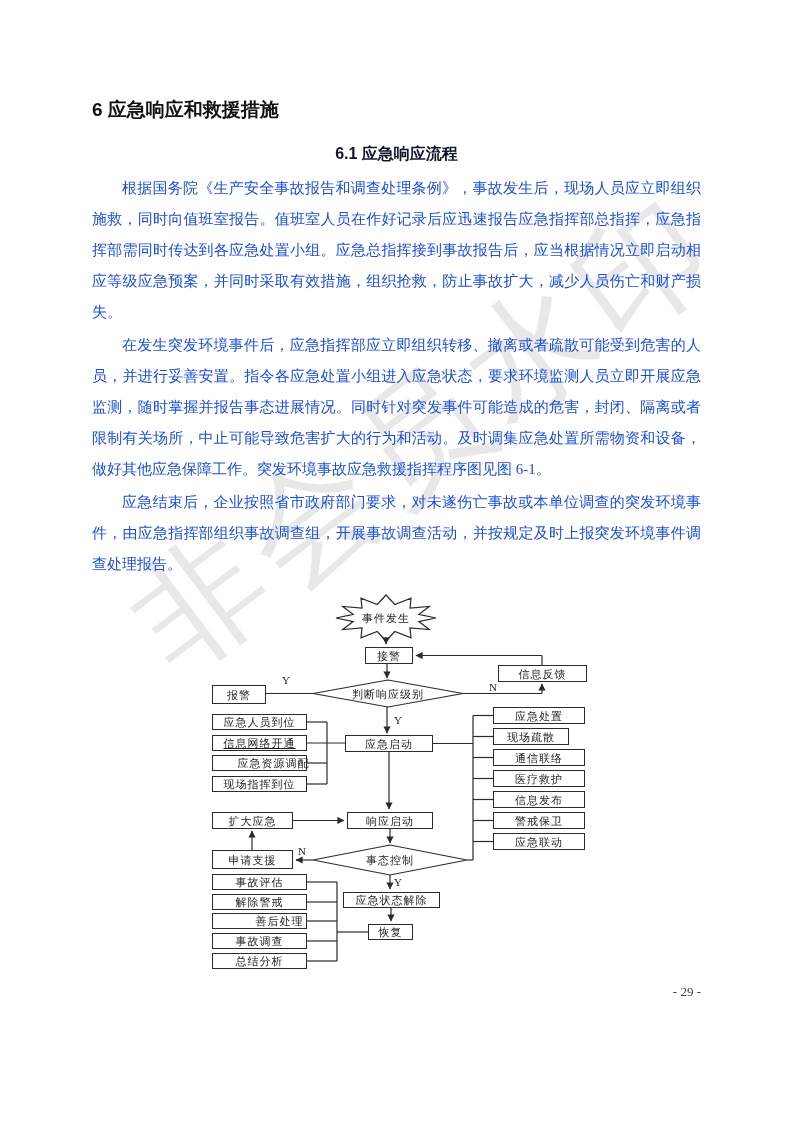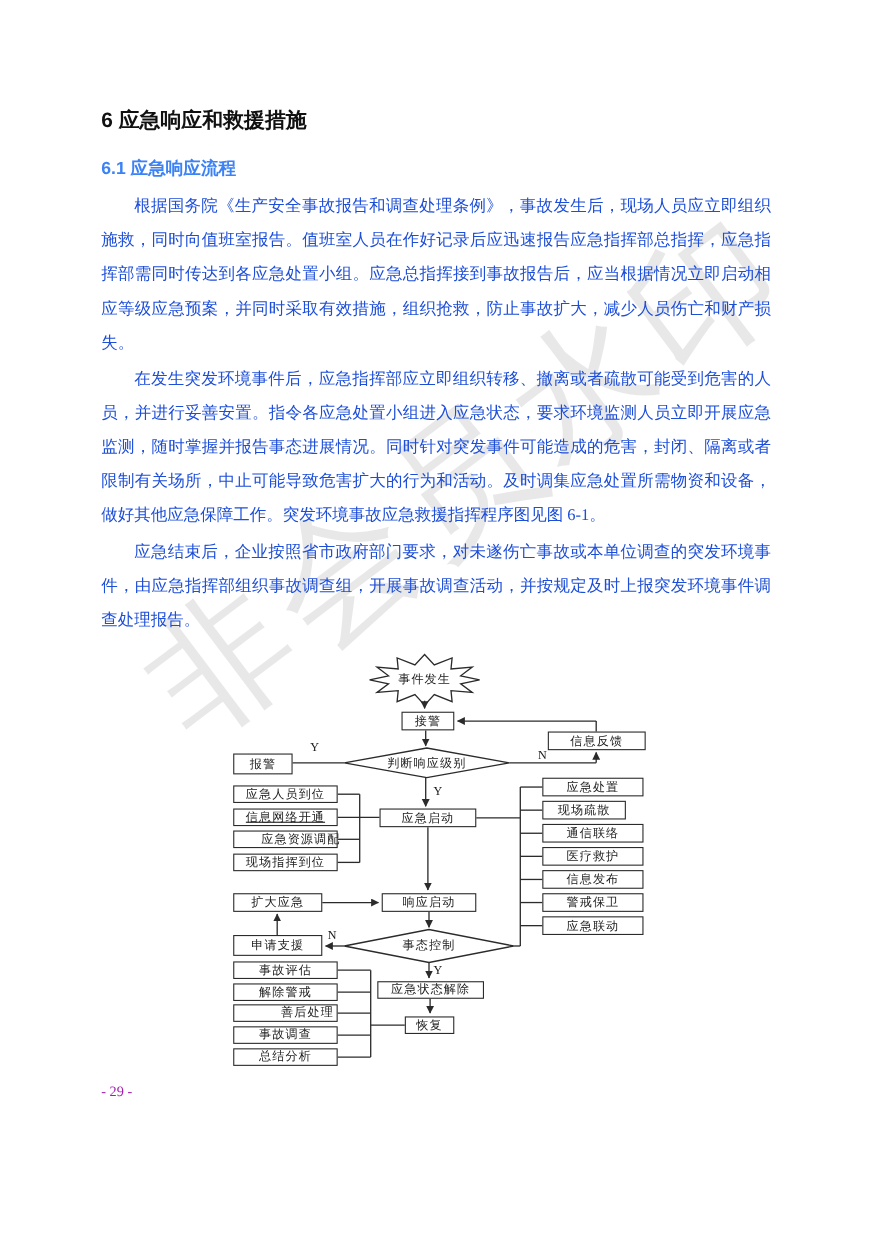--- a/index.html
+++ b/index.html
@@ -16,21 +16,21 @@
     font-family:"Liberation Serif","DejaVu Serif",serif;
     pointer-events:none;
   }
   .content { position:relative; z-index:1; padding:97px 92px 0 92px; }
   h1.doc-h1 {
     margin:0; font-size:19px; line-height:26px; font-weight:bold;
     font-family:"Liberation Sans","DejaVu Sans",sans-serif; color:#111;
   }
   h2.doc-h2 {
     margin:20px 0 0 0; font-size:16px; line-height:22px; font-weight:bold;
-    font-family:"Liberation Sans","DejaVu Sans",sans-serif; color:#3b82f6;
+    font-family:"Liberation Sans","DejaVu Sans",sans-serif; color:#0f172a;text-align:center;
   }
   p.body-par {
     margin:8px 0 0 0; font-size:15px; line-height:31px;
     text-align:justify; text-indent:2em; color:#1d4ed8;
   }
   p.body-par + p.body-par { margin-top:2px; }
 
   
   .figure { position:relative; width:420px; height:378px; margin:12px 0 0 98px; }
   .figure svg { position:absolute; left:0; top:0; overflow:visible; }
@@ -44,21 +44,21 @@
     position:absolute; display:flex; align-items:center; justify-content:center;
     font-size:11px; line-height:12px; color:#1c1c1c; white-space:nowrap;
     letter-spacing:1px;
   }
   .branch { position:absolute; font-size:11px; color:#1c1c1c; }
 
   .fig-caption {
     margin:3px 0 0 0; text-align:center; font-weight:bold; font-size:16px;
     line-height:22px; color:#111;
   }
-  .page-number { margin-top:14px; text-align:left; font-size:13px; color:#a21caf; }
+  .page-number { margin-top:14px; text-align:right; font-size:13px; color:#404040; }
 </style>
 </head>
 <body>
 
 <div class="page">
 
   <div class="watermark">非会员水印</div>
 
   <div class="content">
 

